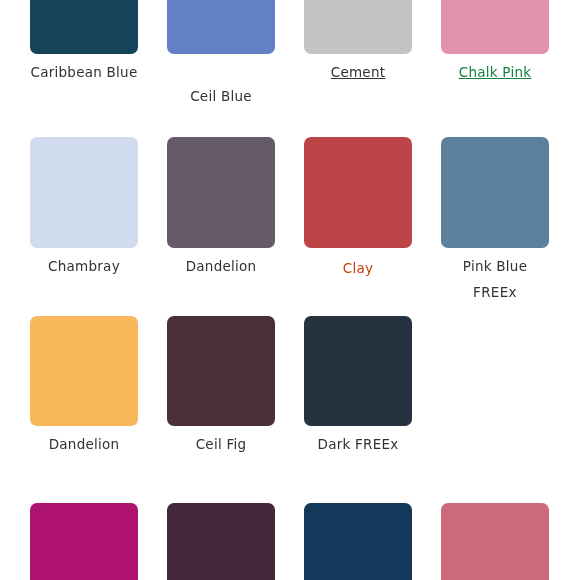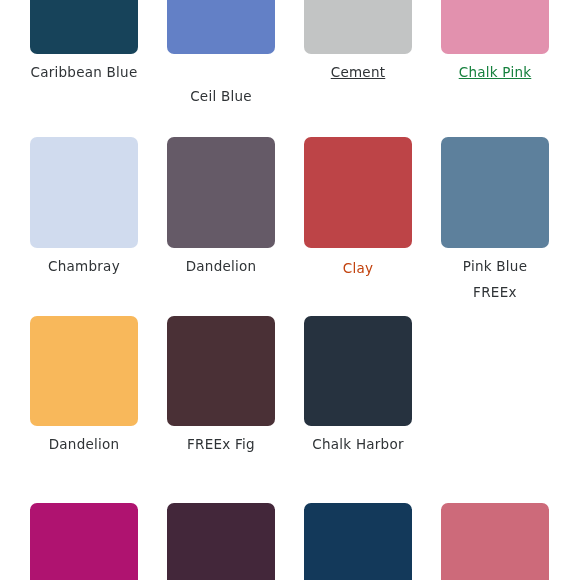--- a/index.html
+++ b/index.html
@@ -112,25 +112,25 @@
         <div class="swatch-sublabel" style="color: rgb(47, 51, 54);">FREEx</div>
       </div>
     </div>
     <div class="swatch-row" style="top: 316px;">
       <div class="swatch-cell">
         <div class="swatch-chip" title="Dandelion" style="height: 110px; background: rgb(248, 184, 91);"></div>
         <div class="swatch-label" style="color: rgb(47, 51, 54);">Dandelion</div>
       </div>
       <div class="swatch-cell">
         <div class="swatch-chip" title="Dark Fig" style="height: 110px; background: rgb(74, 48, 54);"></div>
-        <div class="swatch-label" style="color: rgb(47, 51, 54);">FREEx Fig</div>
+        <div class="swatch-label" style="color: rgb(47, 51, 54);">Ceil Fig</div>
       </div>
       <div class="swatch-cell">
         <div class="swatch-chip" title="Dark Harbor" style="height: 110px; background: rgb(38, 50, 63);"></div>
-        <div class="swatch-label" style="color: rgb(47, 51, 54);">Chalk Harbor</div>
+        <div class="swatch-label" style="color: rgb(47, 51, 54);">Dark FREEx</div>
       </div>
     </div>
     <div class="swatch-row" style="top: 503px;">
       <div class="swatch-cell">
         <div class="swatch-chip" title="" style="height: 110px; background: rgb(175, 19, 112);"></div>
       </div>
       <div class="swatch-cell">
         <div class="swatch-chip" title="" style="height: 110px; background: rgb(67, 39, 58);"></div>
       </div>
       <div class="swatch-cell">

